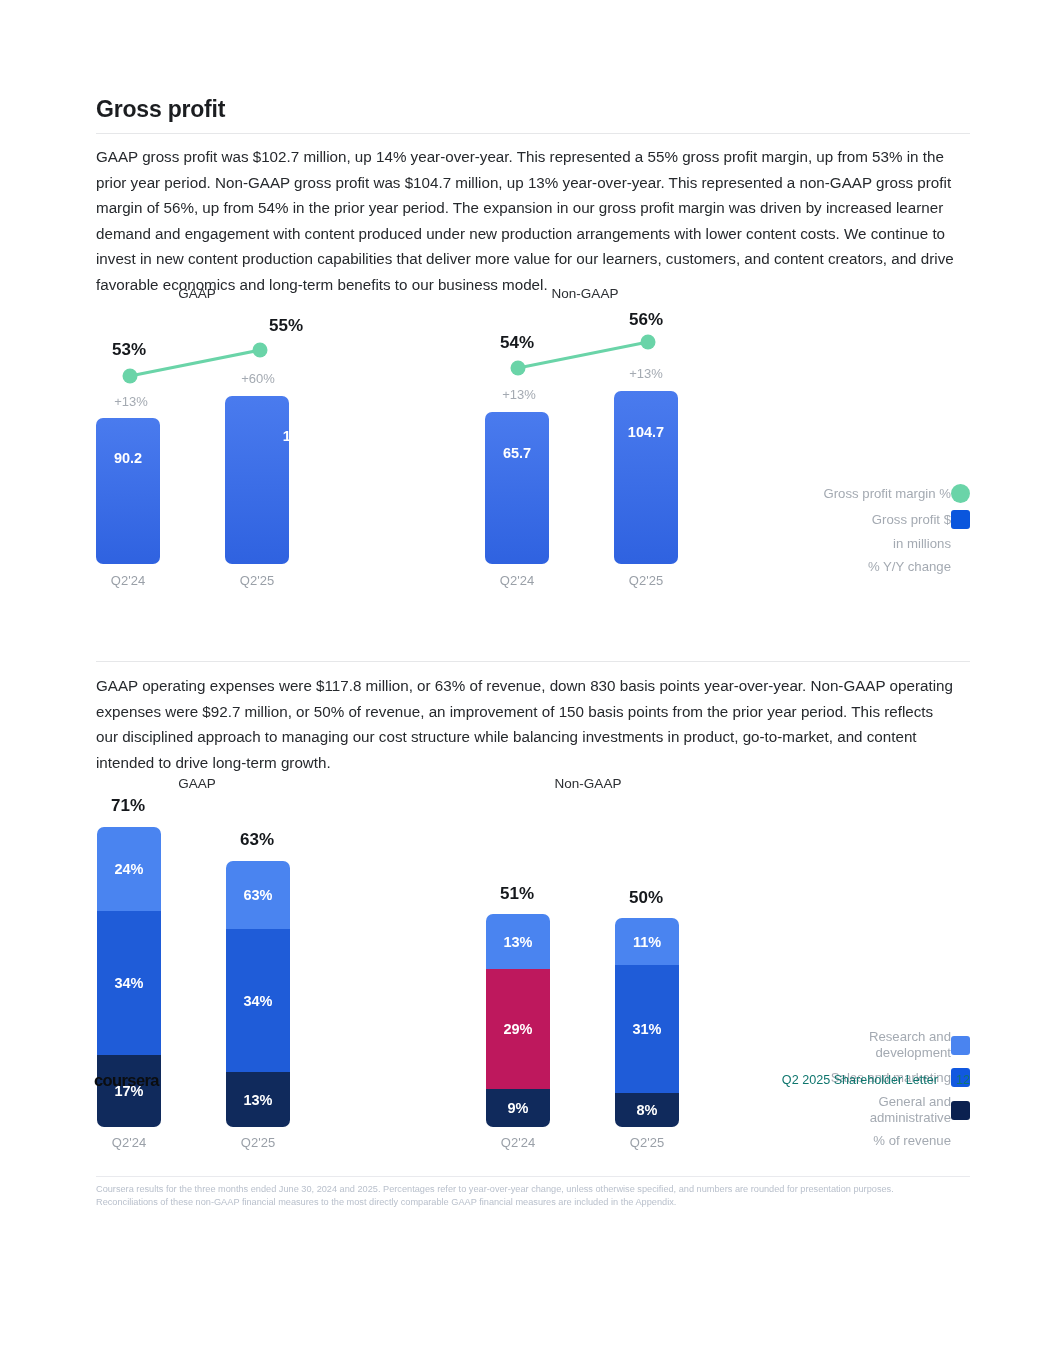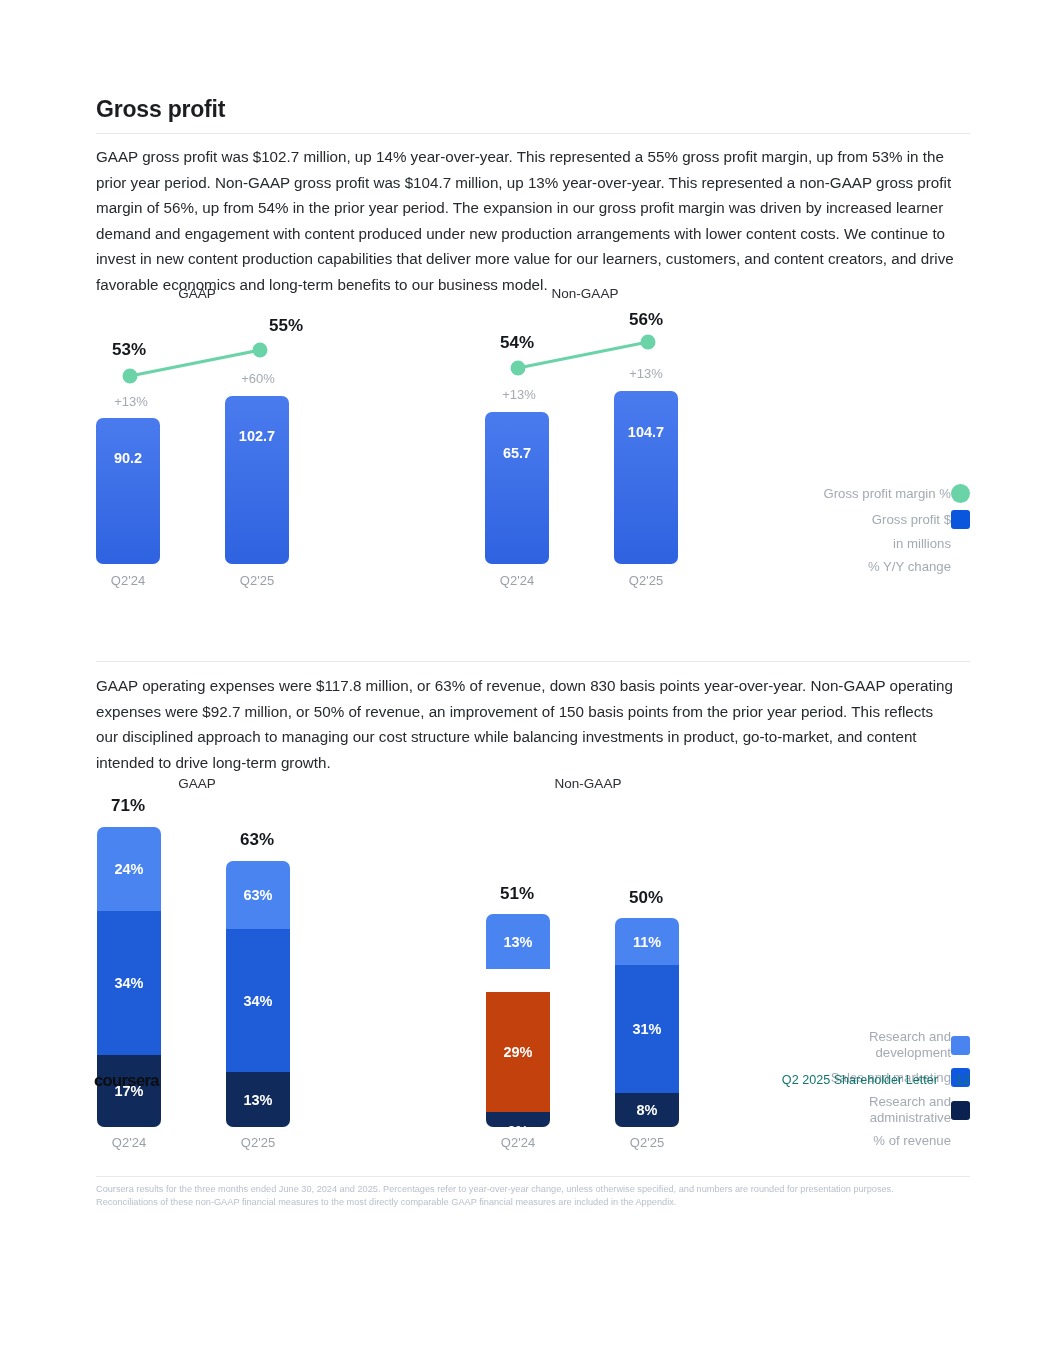--- a/index.html
+++ b/index.html
@@ -199,21 +199,21 @@
 
   <div class="top-pct" style="left:84px; top:340px;">53%</div>
   <div class="top-pct" style="left:213px; top:316px;text-align:right;">55%</div>
 
   <div class="yoy" style="left:86px; top:394px;">+13%</div>
   <div class="yoy" style="left:213px; top:371px;">+60%</div>
 
   <div class="bar" style="left:96px; top:418px; width:64px; height:146px;">
     <div class="bar-val" style="top:32px;">90.2</div>
   </div>
-  <div class="bar" style="left:225px; top:396px; width:64px; height:168px;">
+  <div class="bar" style="left:225px; top:396px; width:64px; height:168px;padding-left:44px;">
     <div class="bar-val" style="top:32px;">102.7</div>
   </div>
 
   <div class="cat-label" style="left:83px; top:573px;">Q2'24</div>
   <div class="cat-label" style="left:212px; top:573px;">Q2'25</div>
 
   <div class="chart-label" style="left:540px; top:286px; width:90px;">Non-GAAP</div>
 
   <svg class="line-svg" style="left:484px; top:330px; width:220px; height:60px;">
     <line x1="34" y1="38" x2="164" y2="12" stroke="#6ad4a8" stroke-width="3.2" stroke-linecap="round"></line>
@@ -294,21 +294,21 @@
 
   <div class="chart-label" style="left:543px; top:776px; width:90px;">Non-GAAP</div>
 
   <div class="top-pct" style="left:472px; top:884px;">51%</div>
   <div class="top-pct" style="left:601px; top:888px;">50%</div>
 
   <div class="stack" style="left:486px; top:914px; width:64px; height:213px;">
     <div class="seg" style="height:55px; background:#4a84f0;">
       <span>13%</span>
     </div>
-    <div class="seg" style="height:120px; background:#c2410c;margin-top:23px;">
+    <div class="seg" style="height:120px; background:#be185d;">
       <span>29%</span>
     </div>
     <div class="seg" style="height:38px; background:#102a5c;">
       <span>9%</span>
     </div>
   </div>
 
   <div class="stack" style="left:615px; top:918px; width:64px; height:209px;">
     <div class="seg" style="height:47px; background:#4a84f0;">
       <span>11%</span>
@@ -327,21 +327,21 @@
   <div class="legend" style="right:85px; top:1029px;margin-left:16px;">
     <div class="legend-row">
       <span class="legend-text" style="max-width:120px;">Research and development</span>
       <span class="swatch-sq" style="background:#4a84f0;"></span>
     </div>
     <div class="legend-row">
       <span class="legend-text">Sales and marketing</span>
       <span class="swatch-sq" style="background:#1158e0;"></span>
     </div>
     <div class="legend-row">
-      <span class="legend-text" style="max-width:106px;">Research and administrative</span>
+      <span class="legend-text" style="max-width:106px;">General and administrative</span>
       <span class="swatch-sq" style="background:#0b2150;"></span>
     </div>
     <div class="legend-row">
       <span class="legend-text">% of revenue</span>
       <span class="swatch-gap"></span>
     </div>
   </div>
 
   <div class="footnote-rule" style="top:1176px;"></div>
   <div class="footnote" style="top:1183px;">Coursera results for the three months ended June 30, 2024 and 2025. Percentages refer to year-over-year change, unless otherwise specified, and numbers are rounded for presentation purposes.</div>

